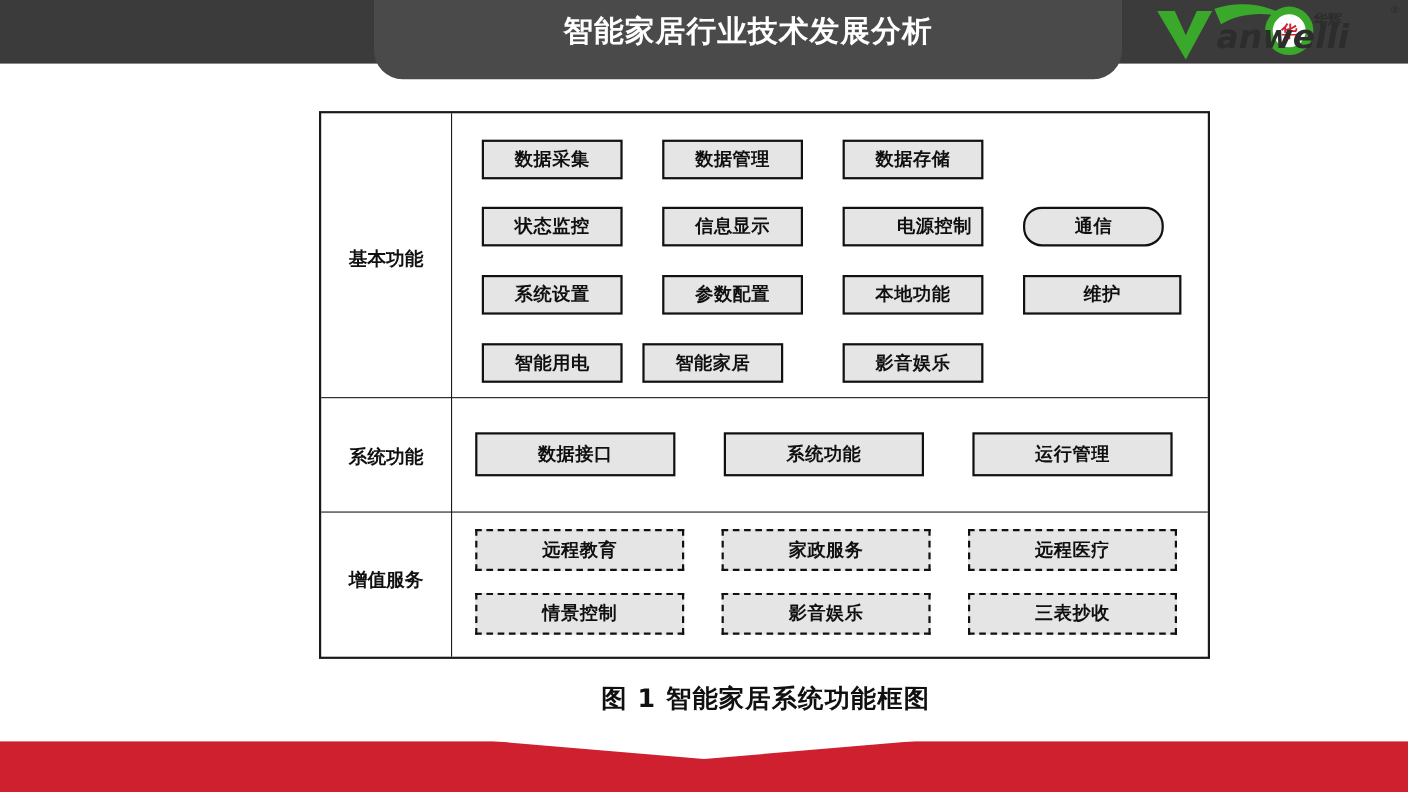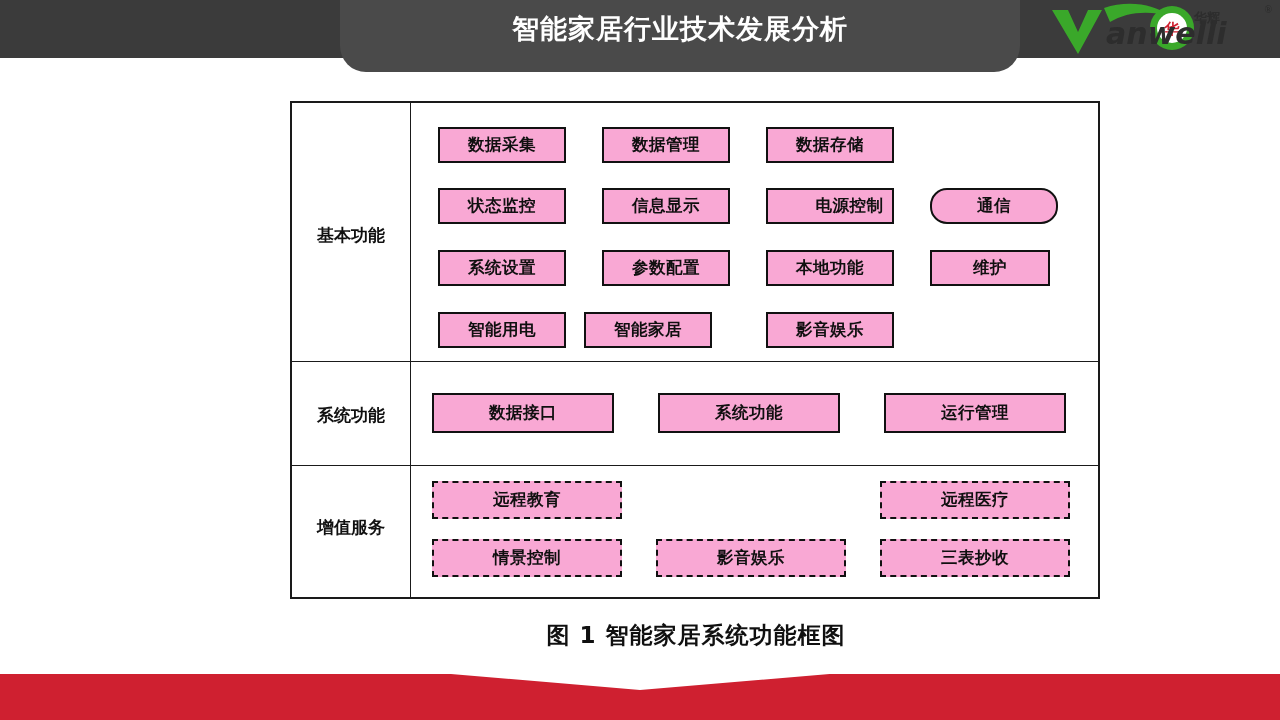--- a/index.html
+++ b/index.html
@@ -108,21 +108,21 @@
     font-family: "DejaVu Sans", sans-serif;
   }
   .box {
     position: absolute;
     border: 2px solid #111111;
     box-sizing: border-box;
     text-align: center;
     font-size: 16.5px;
     font-weight: 700;
     color: #101010;
-    background: #f9a8d4;
+    background: #e5e5e5;
     font-family: "DejaVu Sans", sans-serif;
     display: flex;
     align-items: center;
     justify-content: center;
     letter-spacing: 0.5px;
   }
   .box.dashed {
     border: 2px dashed #111111;
   }
   .caption {
@@ -203,35 +203,36 @@
     <div class="box" style="left:474px; top:24px; width:128px; height:36px;">数据存储</div>
 
     <div class="box" style="left:146px; top:85px; width:128px; height:36px;">状态监控</div>
     <div class="box" style="left:310px; top:85px; width:128px; height:36px;">信息显示</div>
     <div class="box" style="left:474px; top:85px; width:128px; height:36px;padding-left:39px;">电源控制</div>
     <div class="box" style="left:638px; top:85px; width:128px; height:36px;border-radius:17px;">通信</div>
 
     <div class="box" style="left:146px; top:147px; width:128px; height:36px;">系统设置</div>
     <div class="box" style="left:310px; top:147px; width:128px; height:36px;">参数配置</div>
     <div class="box" style="left:474px; top:147px; width:128px; height:36px;">本地功能</div>
-    <div class="box" style="left:638px; top:147px; width:120px; height:36px;">维护</div>
+    <div class="box" style="left:638px; top:147px; width:144px; height:36px;">维护</div>
 
     <div class="box" style="left:146px; top:209px; width:128px; height:36px;">智能用电</div>
     <div class="box" style="left:292px; top:209px; width:128px; height:36px;">智能家居</div>
     <div class="box" style="left:474px; top:209px; width:128px; height:36px;">影音娱乐</div>
 
     <div class="row-label" style="top:301px;">系统功能</div>
 
     <div class="box" style="left:140px; top:290px; width:182px; height:40px;">数据接口</div>
     <div class="box" style="left:366px; top:290px; width:182px; height:40px;">系统功能</div>
     <div class="box" style="left:592px; top:290px; width:182px; height:40px;">运行管理</div>
 
     <div class="row-label" style="top:413px;">增值服务</div>
 
     <div class="box dashed" style="left:140px; top:378px; width:190px; height:38px;">远程教育</div>
+    <div class="box dashed" style="left:364px; top:378px; width:190px; height:38px;">家政服务</div>
     <div class="box dashed" style="left:588px; top:378px; width:190px; height:38px;">远程医疗</div>
 
     <div class="box dashed" style="left:140px; top:436px; width:190px; height:38px;">情景控制</div>
     <div class="box dashed" style="left:364px; top:436px; width:190px; height:38px;">影音娱乐</div>
     <div class="box dashed" style="left:588px; top:436px; width:190px; height:38px;">三表抄收</div>
 
   </div>
 </div>
 
 <div class="caption">图 1   智能家居系统功能框图</div>

